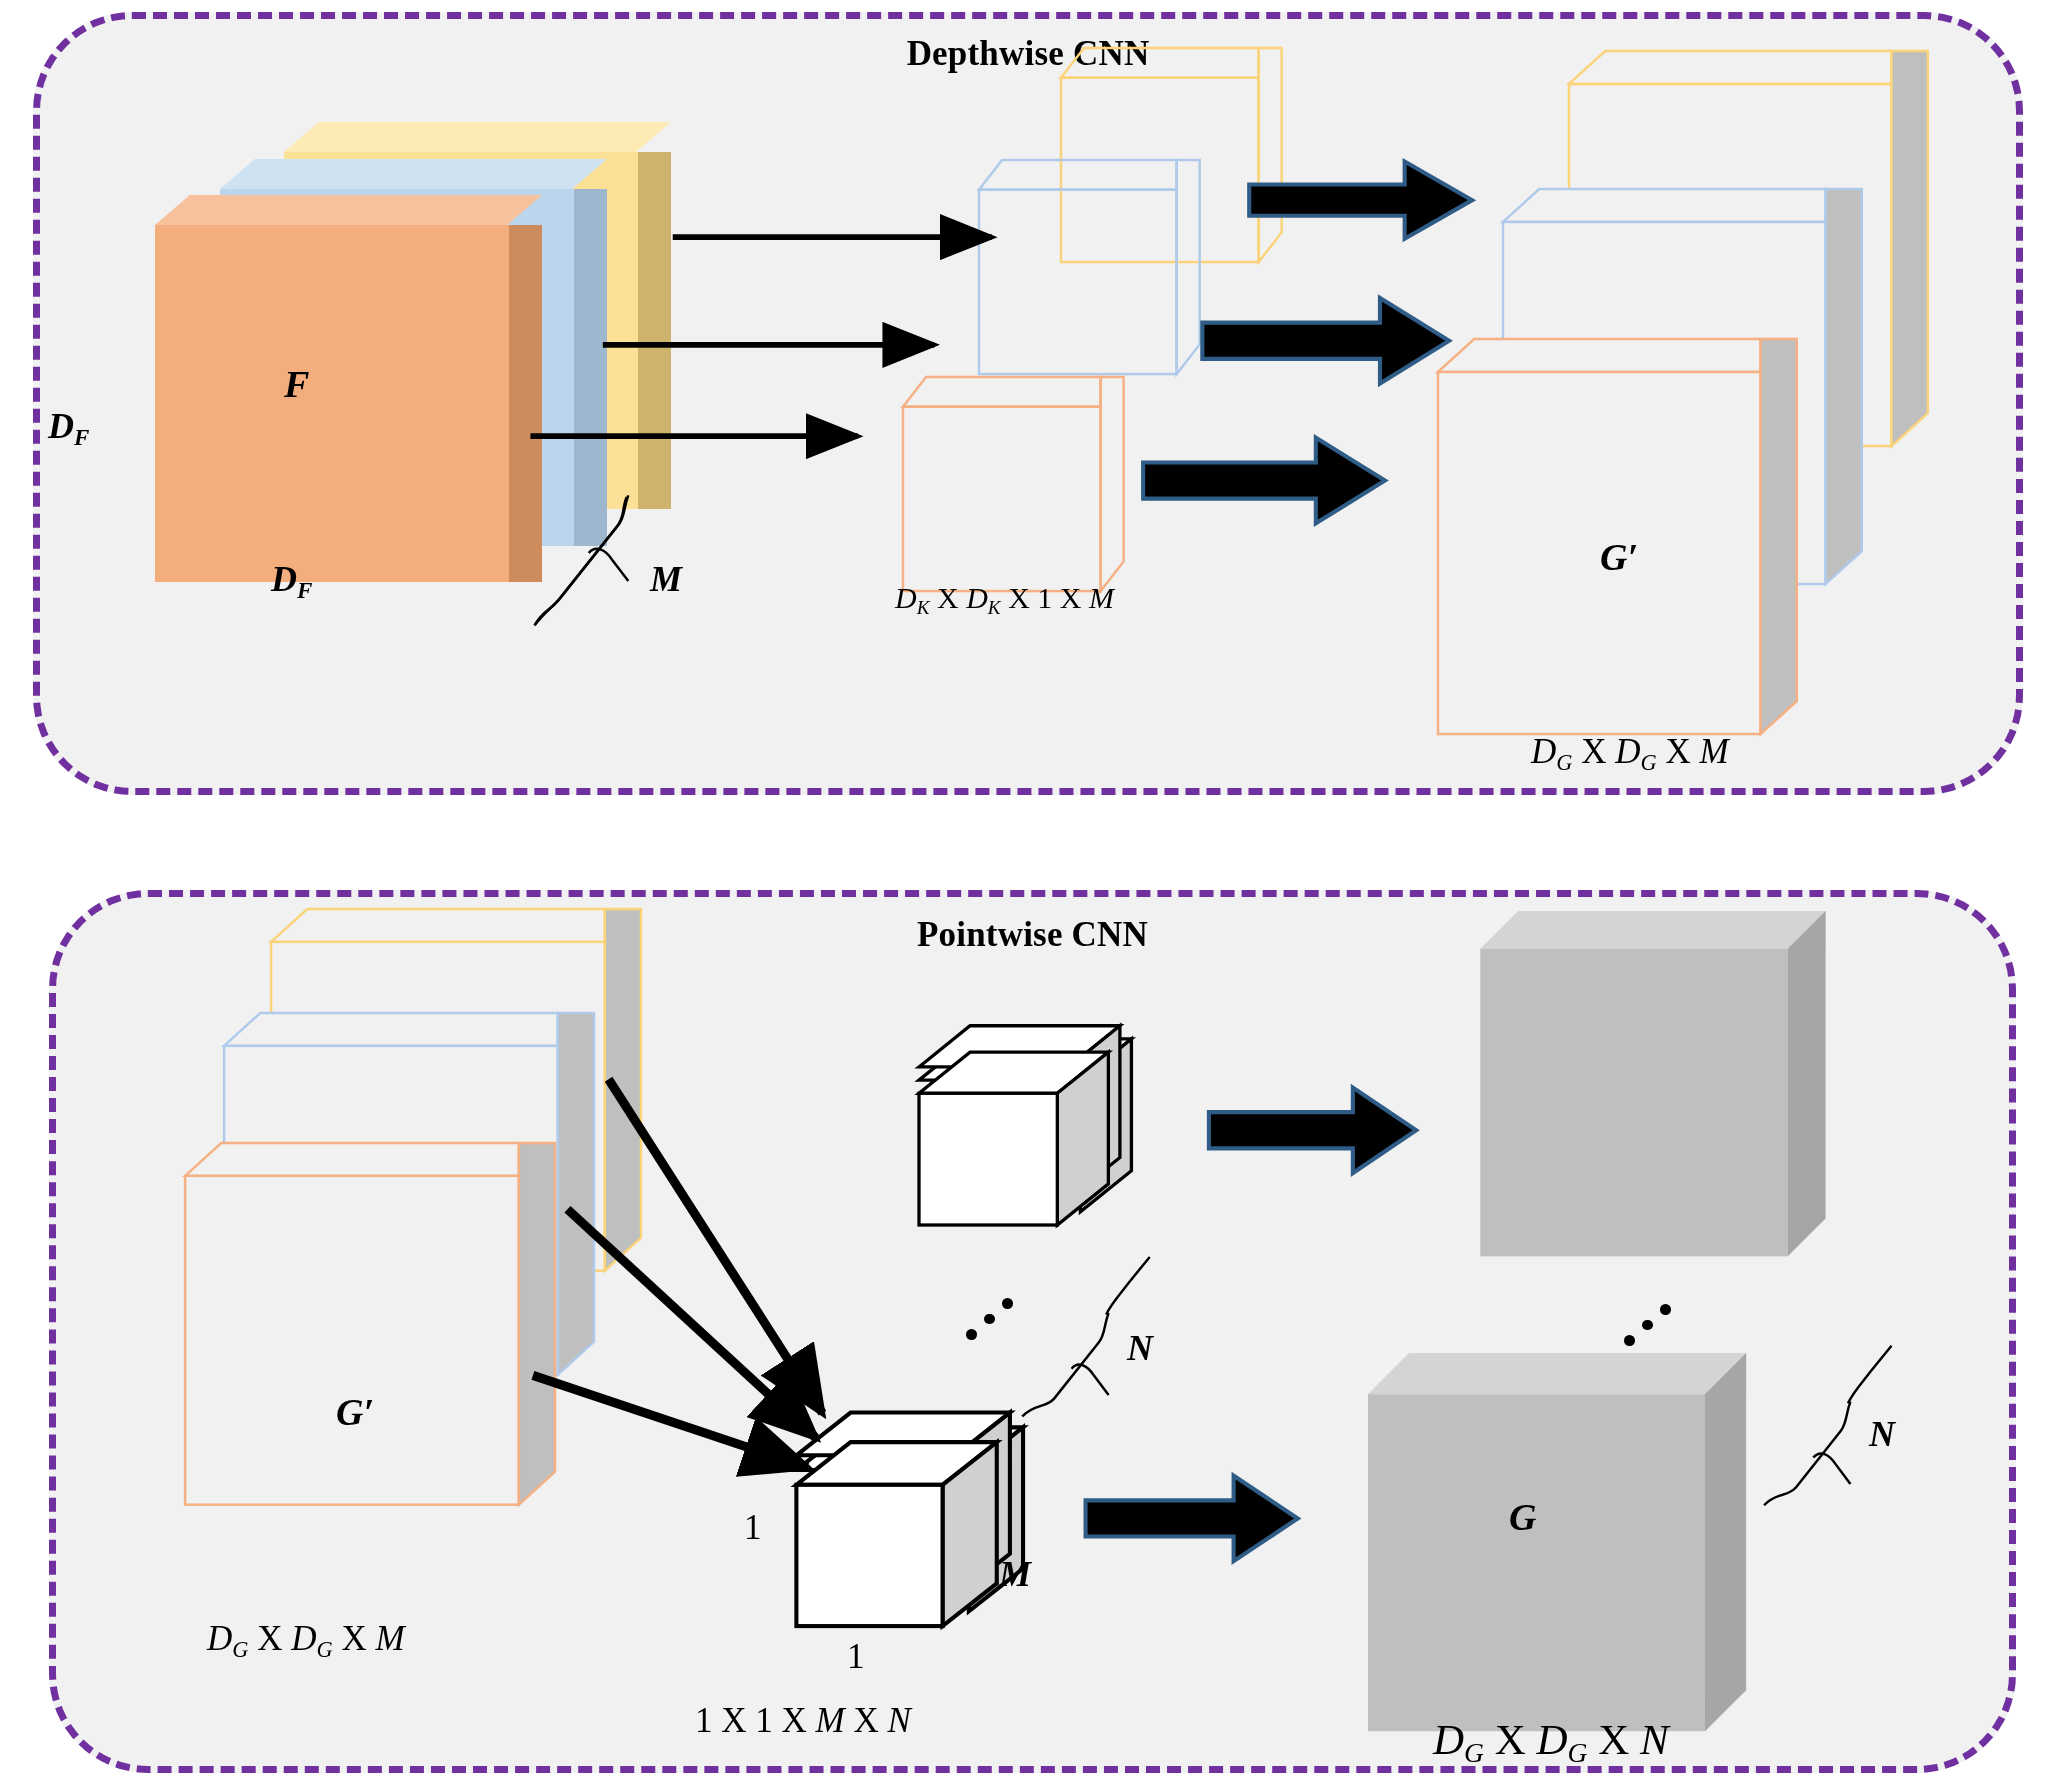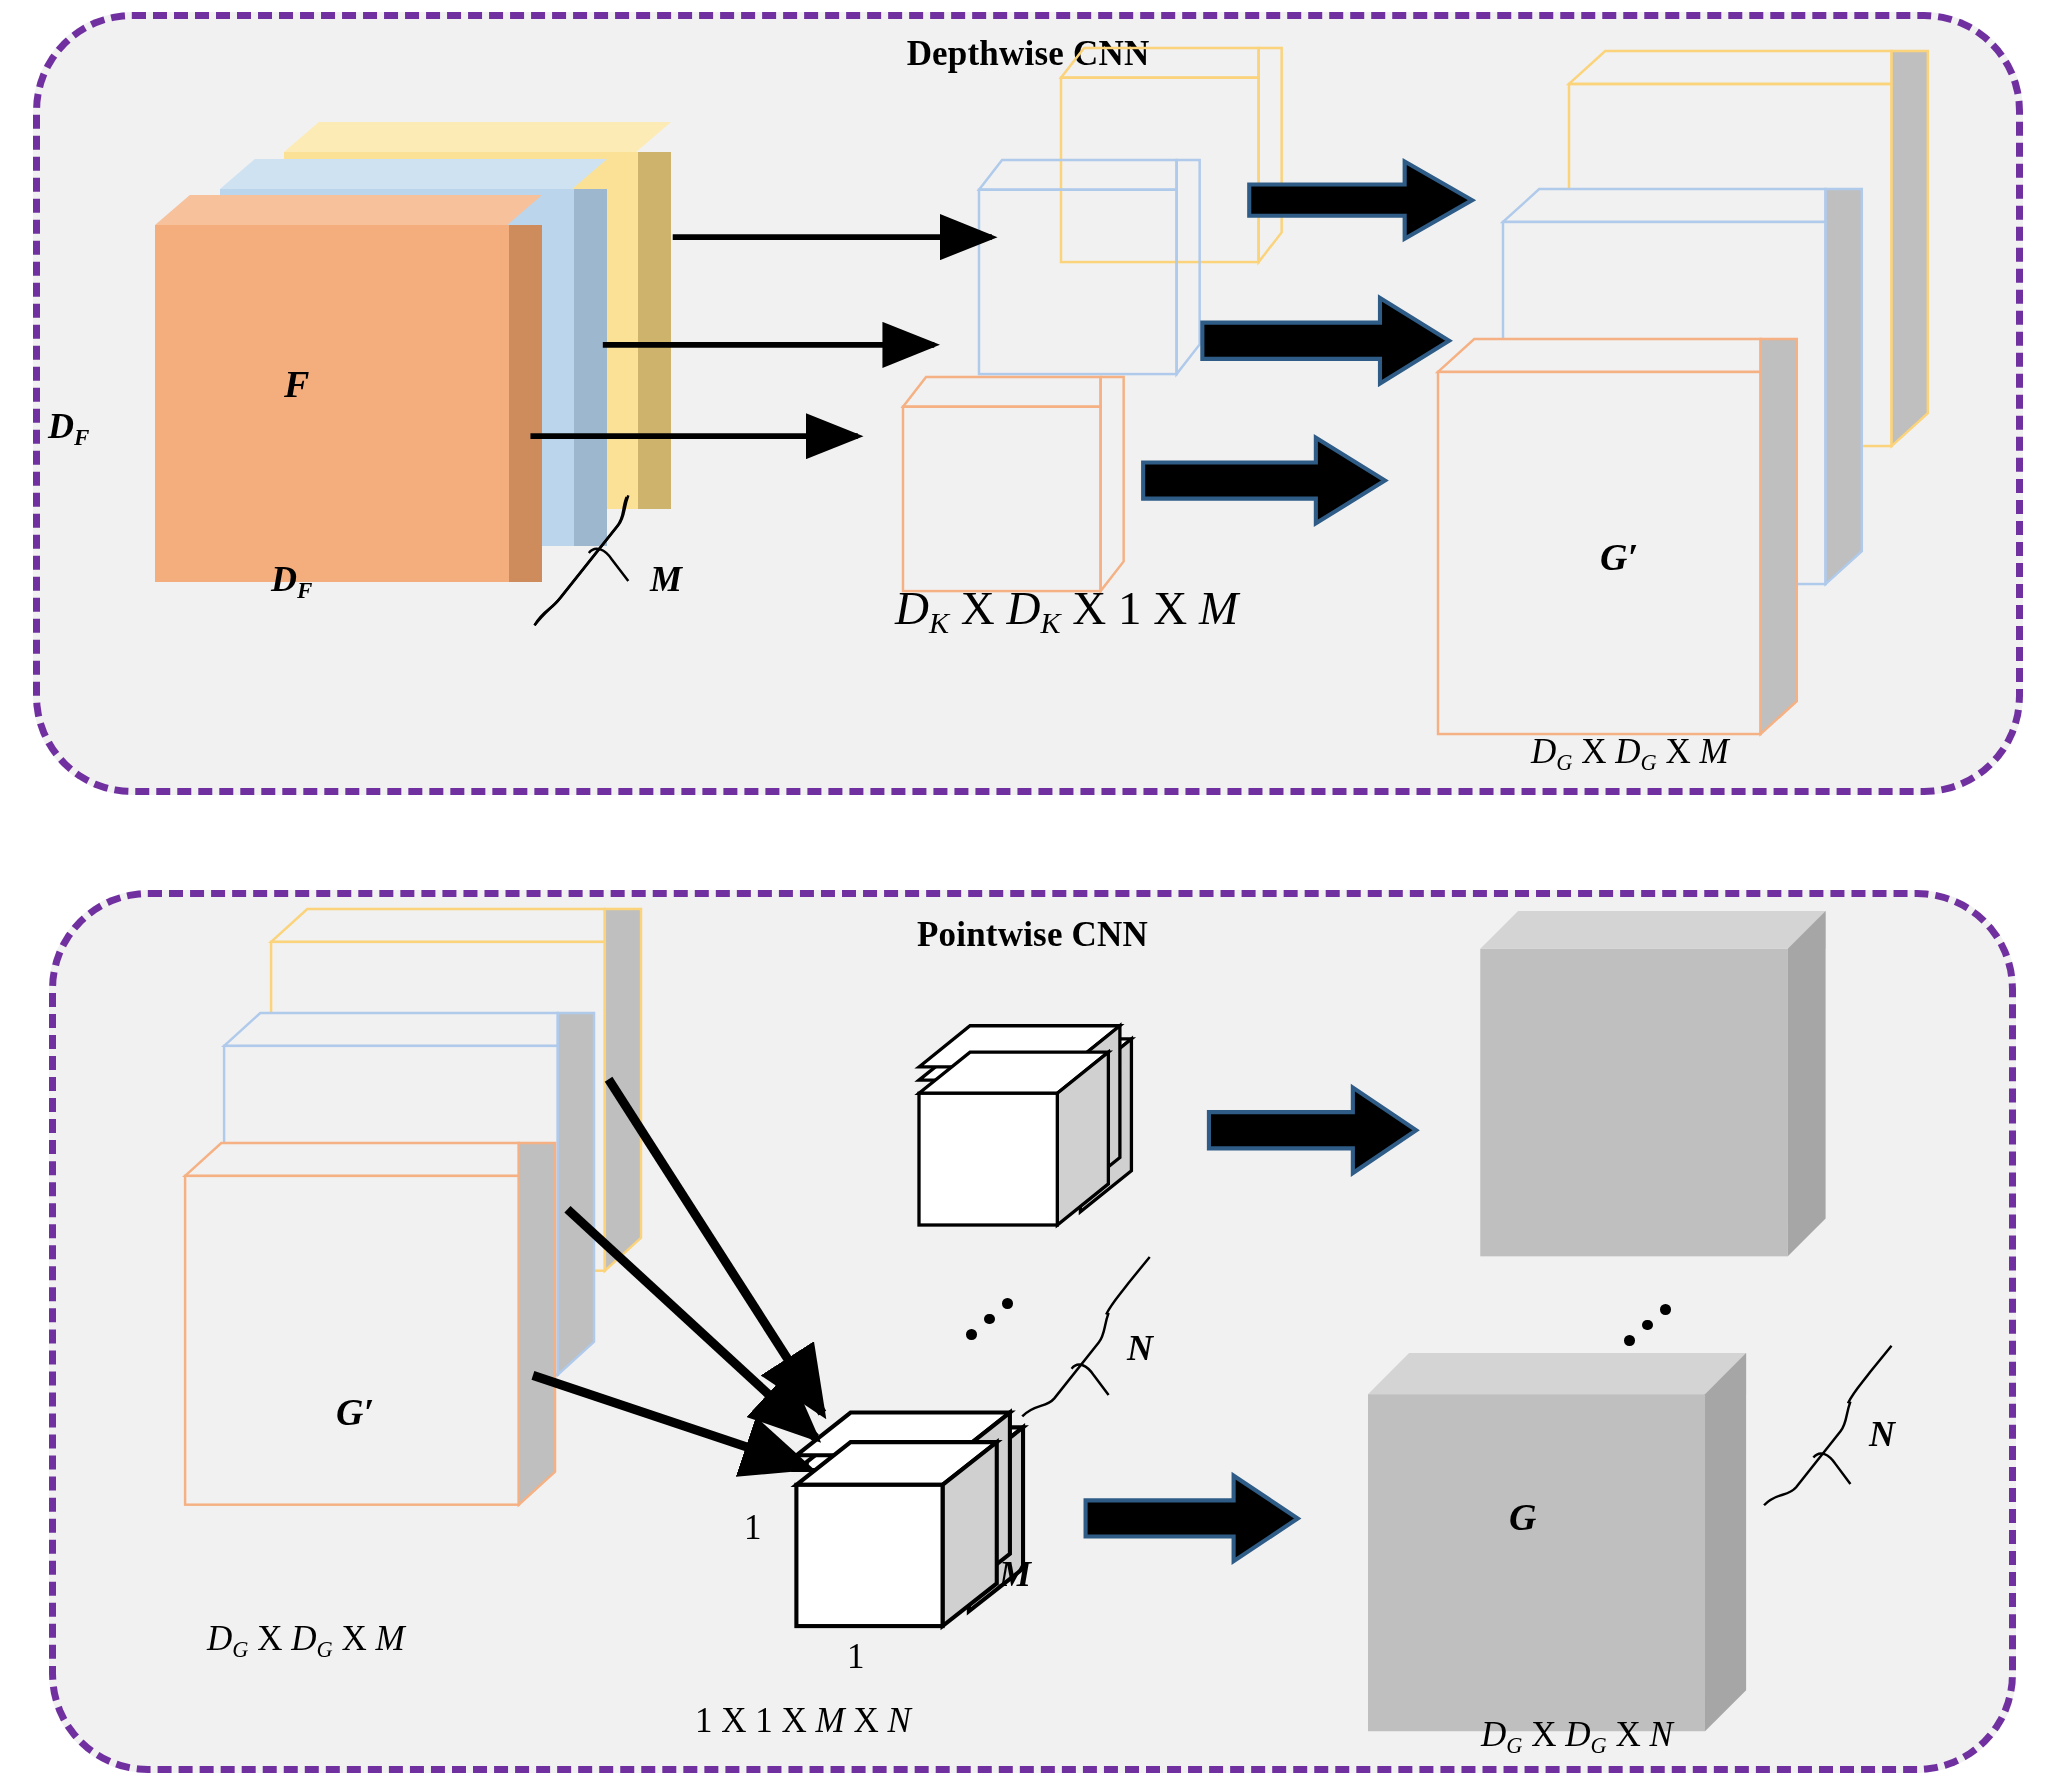--- a/index.html
+++ b/index.html
@@ -115,21 +115,21 @@
     </svg>
   </div>
   <div class="obox" style="left:903px;top:377px;width:214px;height:214px;">
     <svg width="247" height="247" viewBox="0 0 300 300">
       <path d="M0,36 L28,0 L240,0 L240,36 Z" fill="none" stroke="#F5B183" stroke-width="3"></path>
       <rect x="0" y="36" width="240" height="224" fill="none" stroke="#F5B183" stroke-width="3"></rect>
       <path d="M240,0 L268,0 L268,224 L240,260 Z" fill="none" stroke="#F5B183" stroke-width="3"></path>
     </svg>
   </div>
 
-  <div class="lbl it" style="left:895px;top:581px;font-size:47px;">
+  <div class="lbl it" style="left:895px;top:581px;font-size:30px;">
     <span>D</span><span class="sub">K</span><span class="rom">&nbsp;</span><span class="rom">X</span><span class="rom">&nbsp;</span><span>D</span><span class="sub">K</span><span class="rom">&nbsp;</span><span class="rom">X</span><span class="rom">&nbsp;</span><span class="rom">1</span><span class="rom">&nbsp;</span><span class="rom">X</span><span class="rom">&nbsp;</span><span>M</span>
   </div>
 
   <div class="obox" style="left:1569px;top:51px;width:354px;height:395px;">
     <svg width="395" height="428" viewBox="0 0 480 520">
       <path d="M0,40 L44,0 L392,0 L392,40 Z" fill="#F1F1F1" stroke="#FBD37A" stroke-width="3"></path>
       <rect x="0" y="40" width="392" height="440" fill="none" stroke="#FBD37A" stroke-width="3"></rect>
       <path d="M392,0 L436,0 L436,440 L392,480 Z" fill="#BFBFBF" stroke="#FBD37A" stroke-width="3"></path>
     </svg>
   </div>
@@ -242,21 +242,21 @@
   <div class="gslab" style="left:1368px;top:1353px;width:387px;height:378px;">
     <svg width="411" height="403" viewBox="0 0 500 490">
       <path d="M0,50 L50,0 L460,0 L460,50 Z" fill="#D4D4D4"></path>
       <rect x="0" y="50" width="410" height="410" fill="#BFBFBF"></rect>
       <path d="M410,50 L460,0 L460,410 L410,460 Z" fill="#A6A6A6"></path>
     </svg>
   </div>
 
   <div class="lbl bi" style="left:1509px;top:1495px;font-size:38px;">G</div>
 
-  <div class="lbl it" style="left:1481px;top:1715px;font-size:35px;">
+  <div class="lbl it" style="left:1433px;top:1715px;font-size:43px;">
     <span>D</span><span class="sub">G</span><span class="rom">&nbsp;</span><span class="rom">X</span><span class="rom">&nbsp;</span><span>D</span><span class="sub">G</span><span class="rom">&nbsp;</span><span class="rom">X</span><span class="rom">&nbsp;</span><span>N</span>
   </div>
 
   <svg class="arrowsvg" viewBox="0 0 2500 2171" width="2056" height="1786">
     <defs>
       <marker id="thinhead" markerWidth="10" markerHeight="8" refX="9" refY="4" orient="auto">
         <path d="M0,0 L10,4 L0,8 Z" fill="#000"></path>
       </marker>
       <marker id="fathead" markerWidth="8" markerHeight="7" refX="7.2" refY="3.5" orient="auto">
         <path d="M0,0 L8,3.5 L0,7 Z" fill="#000"></path>

